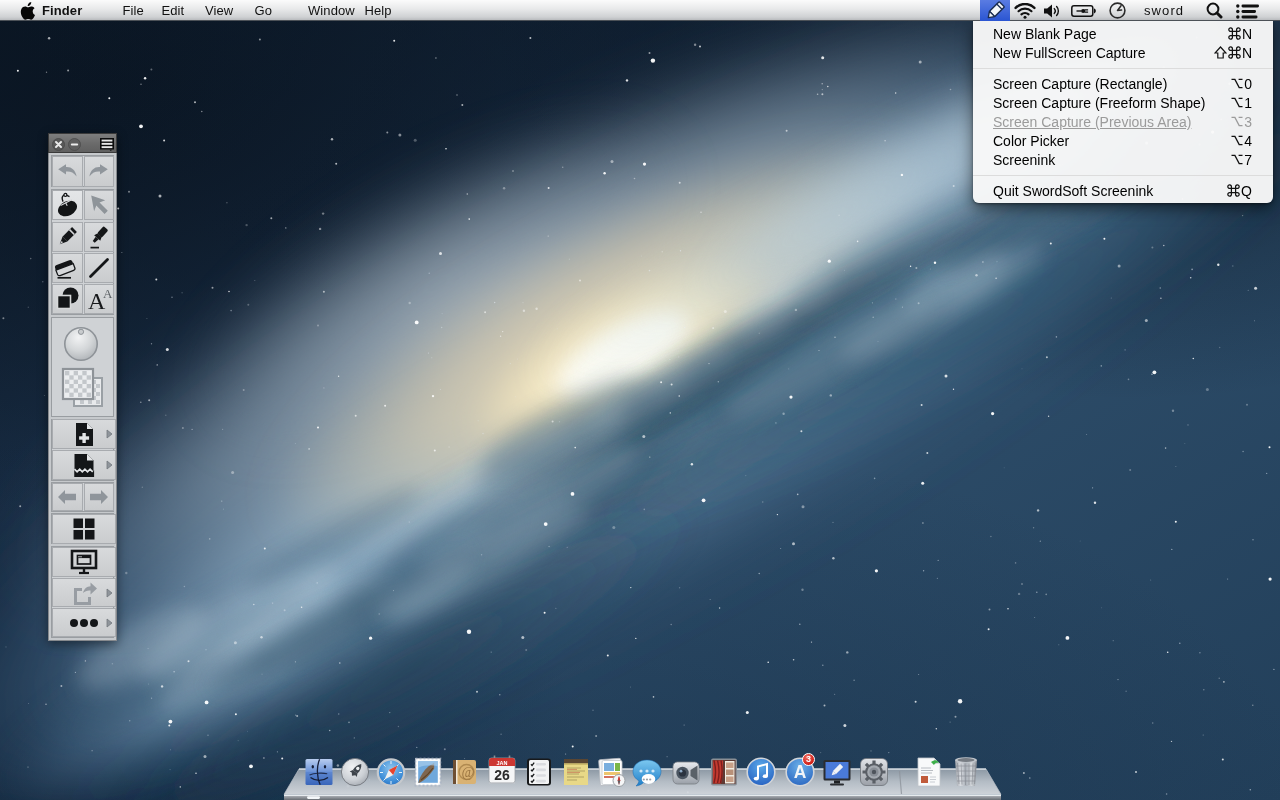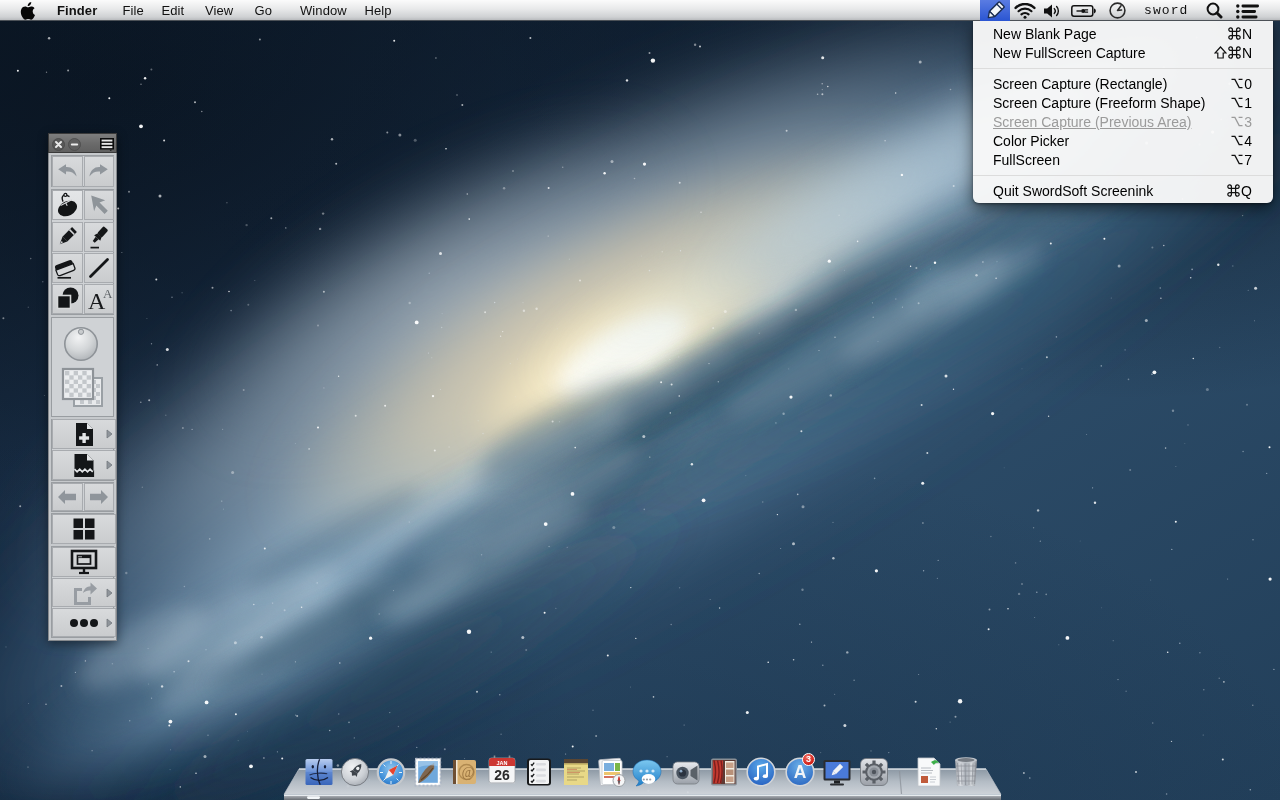--- a/index.html
+++ b/index.html
@@ -5,21 +5,21 @@
 #stage { position:relative; width:1280px; height:800px; overflow:hidden; }
 #wp { position:absolute; left:0; top:0; }
 
 #menubar { position:absolute; left:0; top:0; width:1280px; height:21px;
   background:linear-gradient(#fbfbfb, #e8e9ea 45%, #cfd1d3 85%, #b9bbbe);
   border-bottom:1px solid rgba(45,50,58,0.85); z-index:30; }
 .mb-left { position:absolute; left:0; top:0; height:21px; }
 .mi { position:absolute; font-size:13px; color:#111; letter-spacing:0.1px; line-height:21px; }
 .mi.b { font-weight:bold; }
 .st { position:absolute; display:inline-flex; }
-.swordtxt { font-size:13px; color:#111; letter-spacing:1.1px;font-family:Liberation Mono, monospace; }
+.swordtxt { font-size:13px; color:#111; letter-spacing:1.1px; }
 .pencilbtn { position:absolute; left:980px; top:0; width:30px; height:21px;
   background:linear-gradient(#5a7ce2,#2a55d2); display:inline-flex; align-items:center; justify-content:center; }
 
 #dropdown { position:absolute; left:973px; top:21px; width:300px;
   background:rgba(249,249,249,0.96); border-radius:0 0 6px 6px;
   box-shadow:0 5px 16px rgba(0,0,0,0.55), 0 1px 3px rgba(0,0,0,0.4);
   z-index:29; padding:0; }
 .mrow { position:relative; height:19px; display:flex; align-items:center; }
 .ml { margin-left:20px; font-size:14px; color:#000; white-space:nowrap; }
 .mk { position:absolute; right:21px; display:inline-flex; align-items:center; gap:1px; }
@@ -645,26 +645,26 @@
 <circle cx="28.6" cy="703.4" r="0.5" fill="#e8f0f8" opacity="0.32"></circle>
 <circle cx="799.8" cy="624.2" r="0.8" fill="#e8f0f8" opacity="0.54"></circle>
       </g>
 </svg>
 
 <div id="menubar">
   <div class="mb-left">
     <span class="apple" style="position:absolute;left:20px;top:1.5px"><svg width="15" height="18" viewBox="0 0 14 17">
             <path fill="#060606" d="M9.7 2.6c.6-.75.96-1.75.86-2.6-.86.04-1.9.6-2.5 1.33-.55.64-1 1.66-.88 2.56.95.03 1.92-.54 2.52-1.29zM11.9 9c-.02-2.1 1.7-3.1 1.78-3.15-.97-1.42-2.48-1.62-3.02-1.64-1.28-.13-2.5.76-3.16.76-.65 0-1.66-.74-2.73-.72-1.4.02-2.7.82-3.42 2.08-1.46 2.53-.37 6.27 1.05 8.32.7 1 1.52 2.13 2.6 2.09 1.05-.04 1.44-.68 2.7-.68s1.62.68 2.72.66c1.13-.02 1.84-1.02 2.52-2.03.8-1.16 1.12-2.3 1.14-2.35-.03-.01-2.16-.83-2.18-3.34z"></path>
           </svg></span>
-    <span class="mi b" style="left:57px">Finder</span>
+    <span class="mi b" style="left:42px">Finder</span>
     <span class="mi" style="left:122.5px">File</span>
     <span class="mi" style="left:161.5px">Edit</span>
     <span class="mi" style="left:205px">View</span>
     <span class="mi" style="left:254.5px">Go</span>
-    <span class="mi" style="left:300px">Window</span>
+    <span class="mi" style="left:308px">Window</span>
     <span class="mi" style="left:364.5px">Help</span>
   </div>
   <div class="mb-right">
     <span class="pencilbtn">
           <svg width="22" height="22" viewBox="0 0 20 20">
             <g transform="rotate(45 10 10)">
               <rect x="6.6" y="1.2" width="6.8" height="12.6" rx="0.8" fill="#f4f7fb" stroke="#1b2d52" stroke-width="1.3"></rect>
               <line x1="6.6" y1="4.4" x2="13.4" y2="4.4" stroke="#1b2d52" stroke-width="1.2"></line>
               <path d="M6.6 13.8 h6.8 L10 18.6 Z" fill="#f4f7fb" stroke="#1b2d52" stroke-width="1.2" stroke-linejoin="round"></path>
             </g>
@@ -780,21 +780,21 @@
   <div class="mrow">
         <span class="ml">Color Picker</span>
         <span class="mk">
           <svg class="ks" width="12" height="11" viewBox="0 0 12 11">
             <path fill="none" stroke="#111" stroke-width="1.3" d="M0.5 1.4 h3.4 l4.3 8.2 h3.3 M7.6 1.4 h3.9"></path>
           </svg>
           <span class="klet">4</span>
         </span>
       </div>
   <div class="mrow">
-        <span class="ml">FullScreen</span>
+        <span class="ml">Screenink</span>
         <span class="mk">
           <svg class="ks" width="12" height="11" viewBox="0 0 12 11">
             <path fill="none" stroke="#111" stroke-width="1.3" d="M0.5 1.4 h3.4 l4.3 8.2 h3.3 M7.6 1.4 h3.9"></path>
           </svg>
           <span class="klet">7</span>
         </span>
       </div>
   <div class="msep"></div>
   <div class="mrow">
         <span class="ml">Quit SwordSoft Screenink</span>

